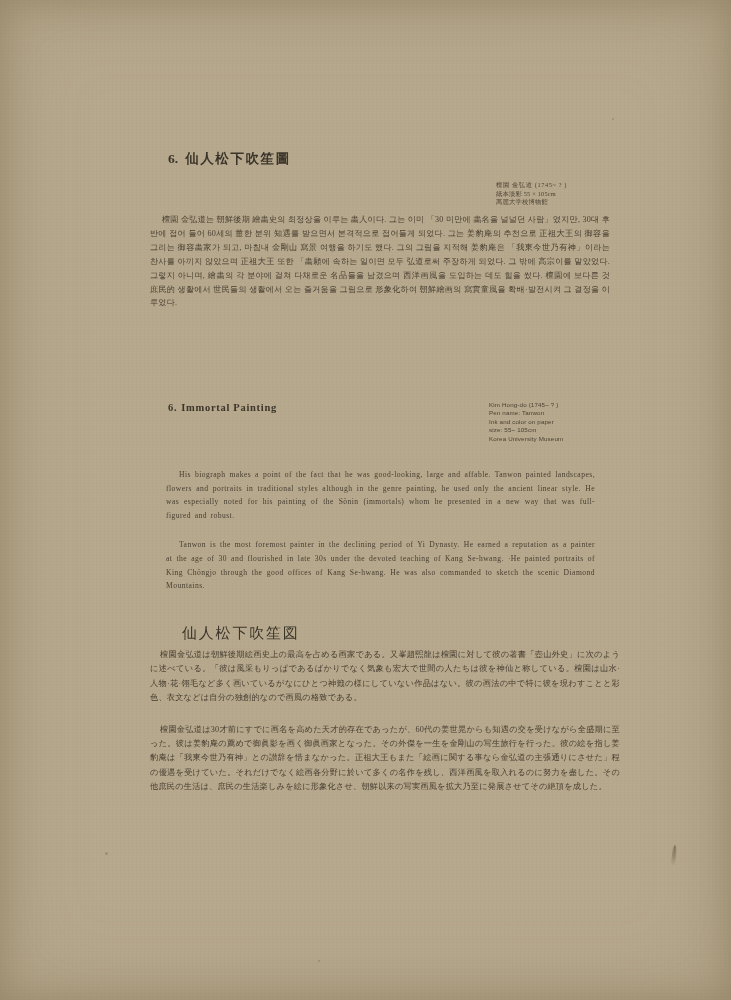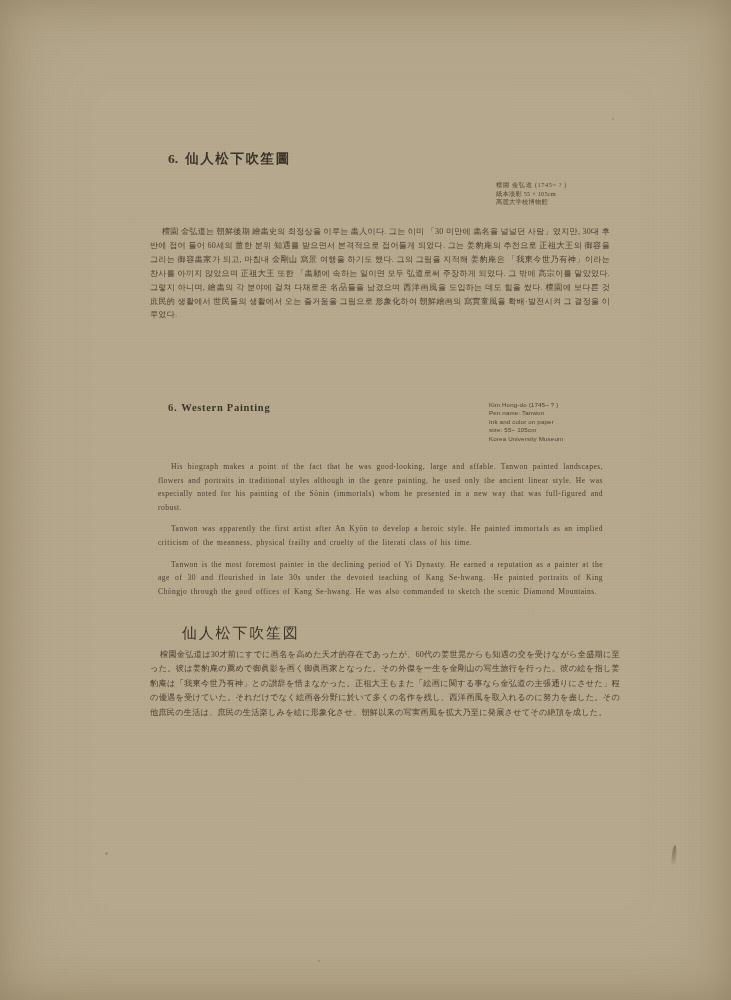--- a/index.html
+++ b/index.html
@@ -83,21 +83,21 @@
     left: 150px;
     top: 208px;
     width: 460px;
     font-size: 8.1px;
     line-height: 13.9px;
     color: #463d30;
     text-align: justify;
     letter-spacing: 0.25px;
   }
   .ko-body p { margin: 0 0 0 0; text-indent: 12px; }
-  .ko-body p.p2 { margin-top: 17px; }
+  .ko-body p.p2 { margin-top: 5px; }
 
   
   .en-title {
     left: 168px;
     top: 402px;
     font-size: 10.5px;
     font-weight: bold;
     letter-spacing: 0.7px;
     color: #3b342a;
     white-space: nowrap;
@@ -120,21 +120,21 @@
     left: 150px;
     top: 452px;
     width: 461px;
     font-size: 7.6px;
     line-height: 13.6px;
     color: #463d30;
     text-align: justify;
     letter-spacing: 0.45px;
     word-spacing: 1.2px;
   }
-  .en-body p { margin: 8px; text-indent: 13px; }
+  .en-body p { margin: 16px; text-indent: 13px; }
   .en-body p + p { margin-top: 4.5px; }
 
   
   .ja-title {
     left: 182px;
     top: 624px;
     font-size: 15px;
     color: #3b342a;
     letter-spacing: 1.8px;
     white-space: nowrap;
@@ -185,40 +185,40 @@
       <div class="c1">檀園  金弘道 (1745~ ? )</div>
       <div>紙本淡彩 55 × 105cm</div>
       <div>高麗大学校博物館</div>
     </div>
 
     <div class="blk ko-body">
       <p class="p2">檀園 金弘道는 朝鮮後期 繪畵史의 최정상을 이루는 畵人이다. 그는 이미 「30 미만에 畵名을 널널던 사람」였지만, 30대 후반에 접어 들어 60세의 薑한 분위 知遇를 받으면서 본격적으로 접어들게 되었다. 그는 姜豹庵의 추천으로 正祖大王의 御容을 그리는 御容畵家가 되고, 마침내 金剛山 寫景 여행을 하기도 했다. 그의 그림을 지적해 姜豹庵은 「我東今世乃有神」이라는 찬사를 아끼지 않았으며 正祖大王 또한 「畵願에 속하는 일이면 모두 弘道로써 주장하게 되었다. 그 밖에 高宗이를 맡았었다. 그렇지 아니며, 繪畵의 각 분야에 걸쳐 다채로운 名品들을 남겼으며 西洋画風을 도입하는 데도 힘을 썼다. 檀園에 보다른 것 庶民的 생활에서 世民들의 생활에서 오는 즐거움을 그림으로 形象化하여 朝鮮繪画의 寫實童風을 확배·발전시켜 그 결정을 이루었다.</p>
     </div>
 
     <div class="blk en-title">
-      <span class="num">6.</span><span>Western Painting</span>
+      <span class="num">6.</span><span>Immortal Painting</span>
     </div>
 
     <div class="blk caption-en">
       <div>Kim Hong-do (1745~ ? )</div>
       <div>Pen name: Tanwon</div>
       <div>Ink and color on paper</div>
       <div>size: 55~ 105cm</div>
       <div>Korea University Museum</div>
     </div>
 
     <div class="blk en-body">
       <p>His biograph makes a point of the fact that he was good-looking, large and affable.  Tanwon painted landscapes, flowers and portraits in traditional styles although in the genre painting, he used only the ancient linear style.  He was especially noted for his painting of the Sŏnin (immortals)  whom he presented in a new way that was full-figured and robust.</p>
-      <p>Tanwon was apparently the first artist  after An Kyŏn to develop a heroic style.  He painted immortals  as  an implied criticism of the meanness, physical frailty and cruelty of the literati class of his time.</p>
       <p>Tanwon is the most foremost painter in the declining period of Yi Dynasty.  He earned a reputation as a painter at the age of 30 and flourished in late 30s under the devoted teaching of Kang Se-hwang. ·He painted portraits  of King Chŏngjo through the good offices of Kang Se-hwang.  He was also commanded to sketch the scenic   Diamond Mountains.</p>
     </div>
 
     <div class="blk ja-title">仙人松下吹笙図</div>
 
     <div class="blk ja-body">
+      <p>檀園金弘道は朝鮮後期絵画史上の最高を占める画家である。又峯趙煕龍は檀園に対して彼の著書「壺山外史」に次のように述べている。「彼は風采もりっぱであるばかりでなく気象も宏大で世間の人たちは彼を神仙と称している。檀園は山水·人物·花·翎毛など多く画いているがなにひとつ神籤の様にしていない作品はない。彼の画法の中で特に彼を現わすことと彩色、衣文などは自分の独創的なので画風の格致である。</p>
       <p>檀園金弘道は30才前にすでに画名を高めた天才的存在であったが、60代の姜世晃からも知遇の交を受けながら全盛期に至った。彼は姜豹庵の薦めで御眞影を画く御眞画家となった。その外傑を一生を金剛山の写生旅行を行った。彼の絵を指し姜豹庵は「我東今世乃有神」との讃辞を惜まなかった。正祖大王もまた「絵画に関する事なら金弘道の主張通りにさせた」程の優遇を受けていた。それだけでなく絵画各分野に於いて多くの名作を残し、西洋画風を取入れるのに努力を盡した。その他庶民の生活は、庶民の生活楽しみを絵に形象化させ、朝鮮以来の写実画風を拡大乃至に発展させてその絶頂を成した。</p>
     </div>
 
     <div class="blk ink-mark"></div>
     <div class="speck" style="left:105px; top:852px; width:3px; height:3px;"></div>
     <div class="speck" style="left:318px; top:960px; width:2px; height:2px;"></div>
     <div class="speck" style="left:612px; top:118px; width:2px; height:2px;"></div>
   </div>
 
   <div id="grain"></div>

